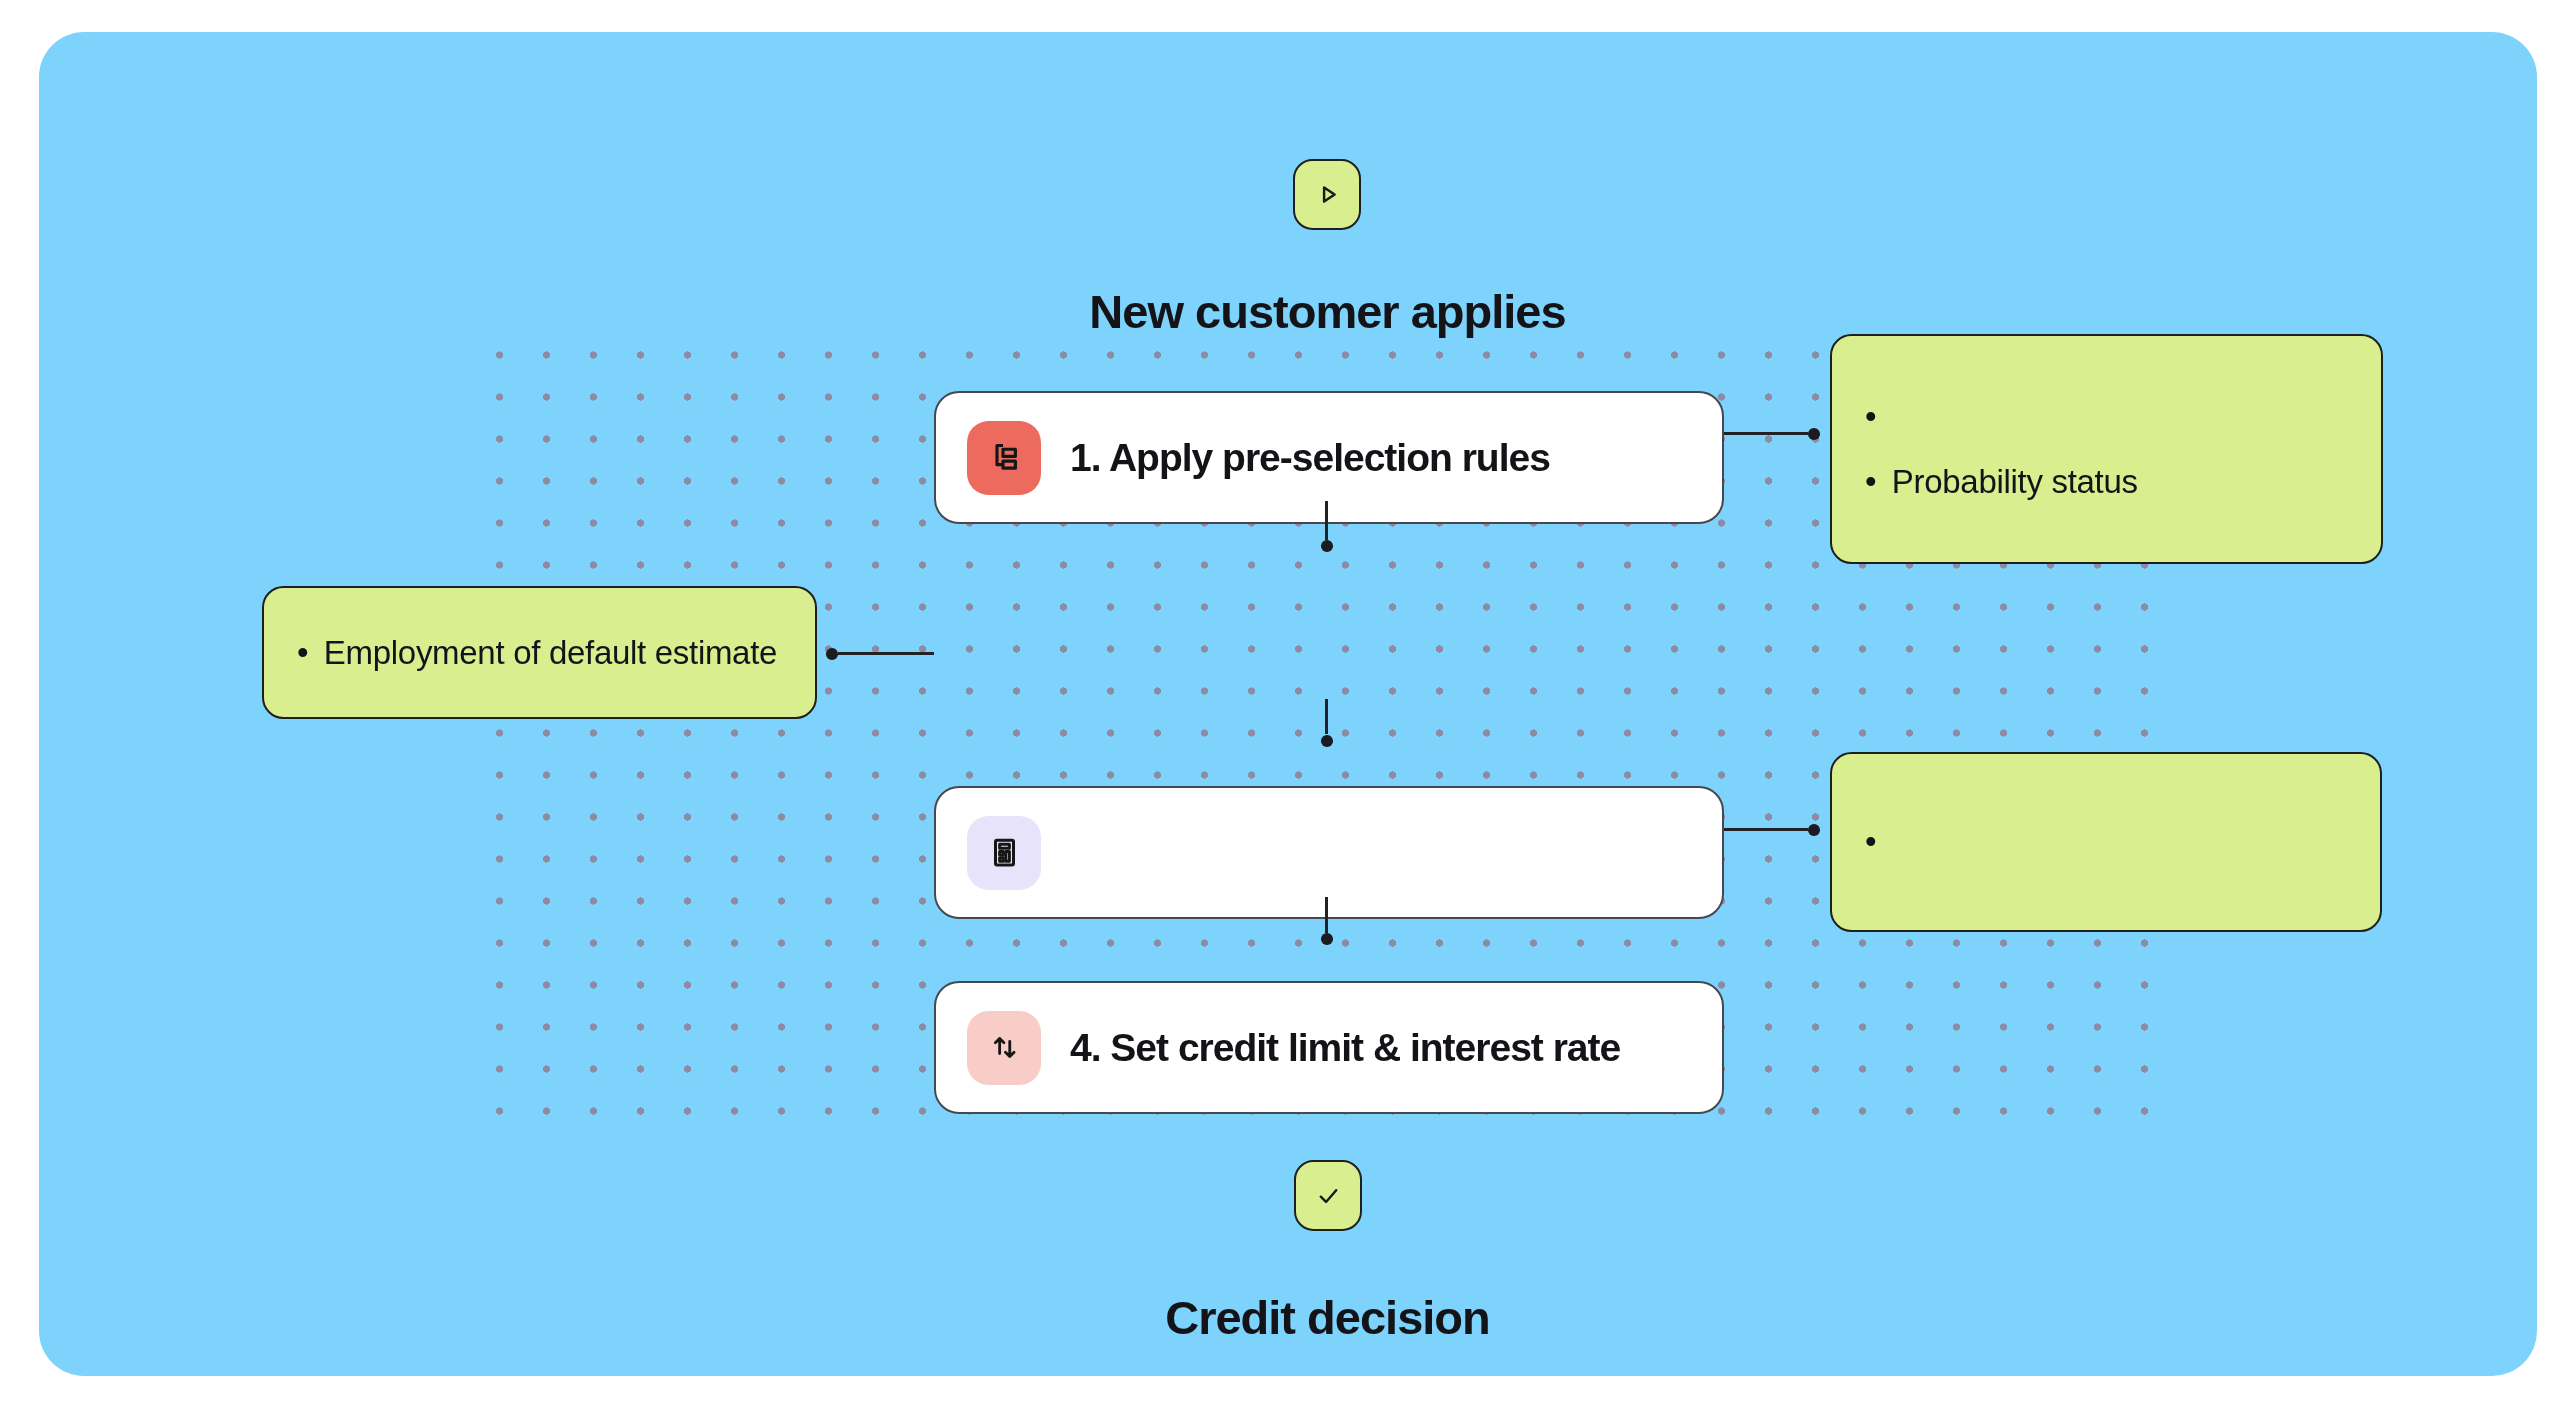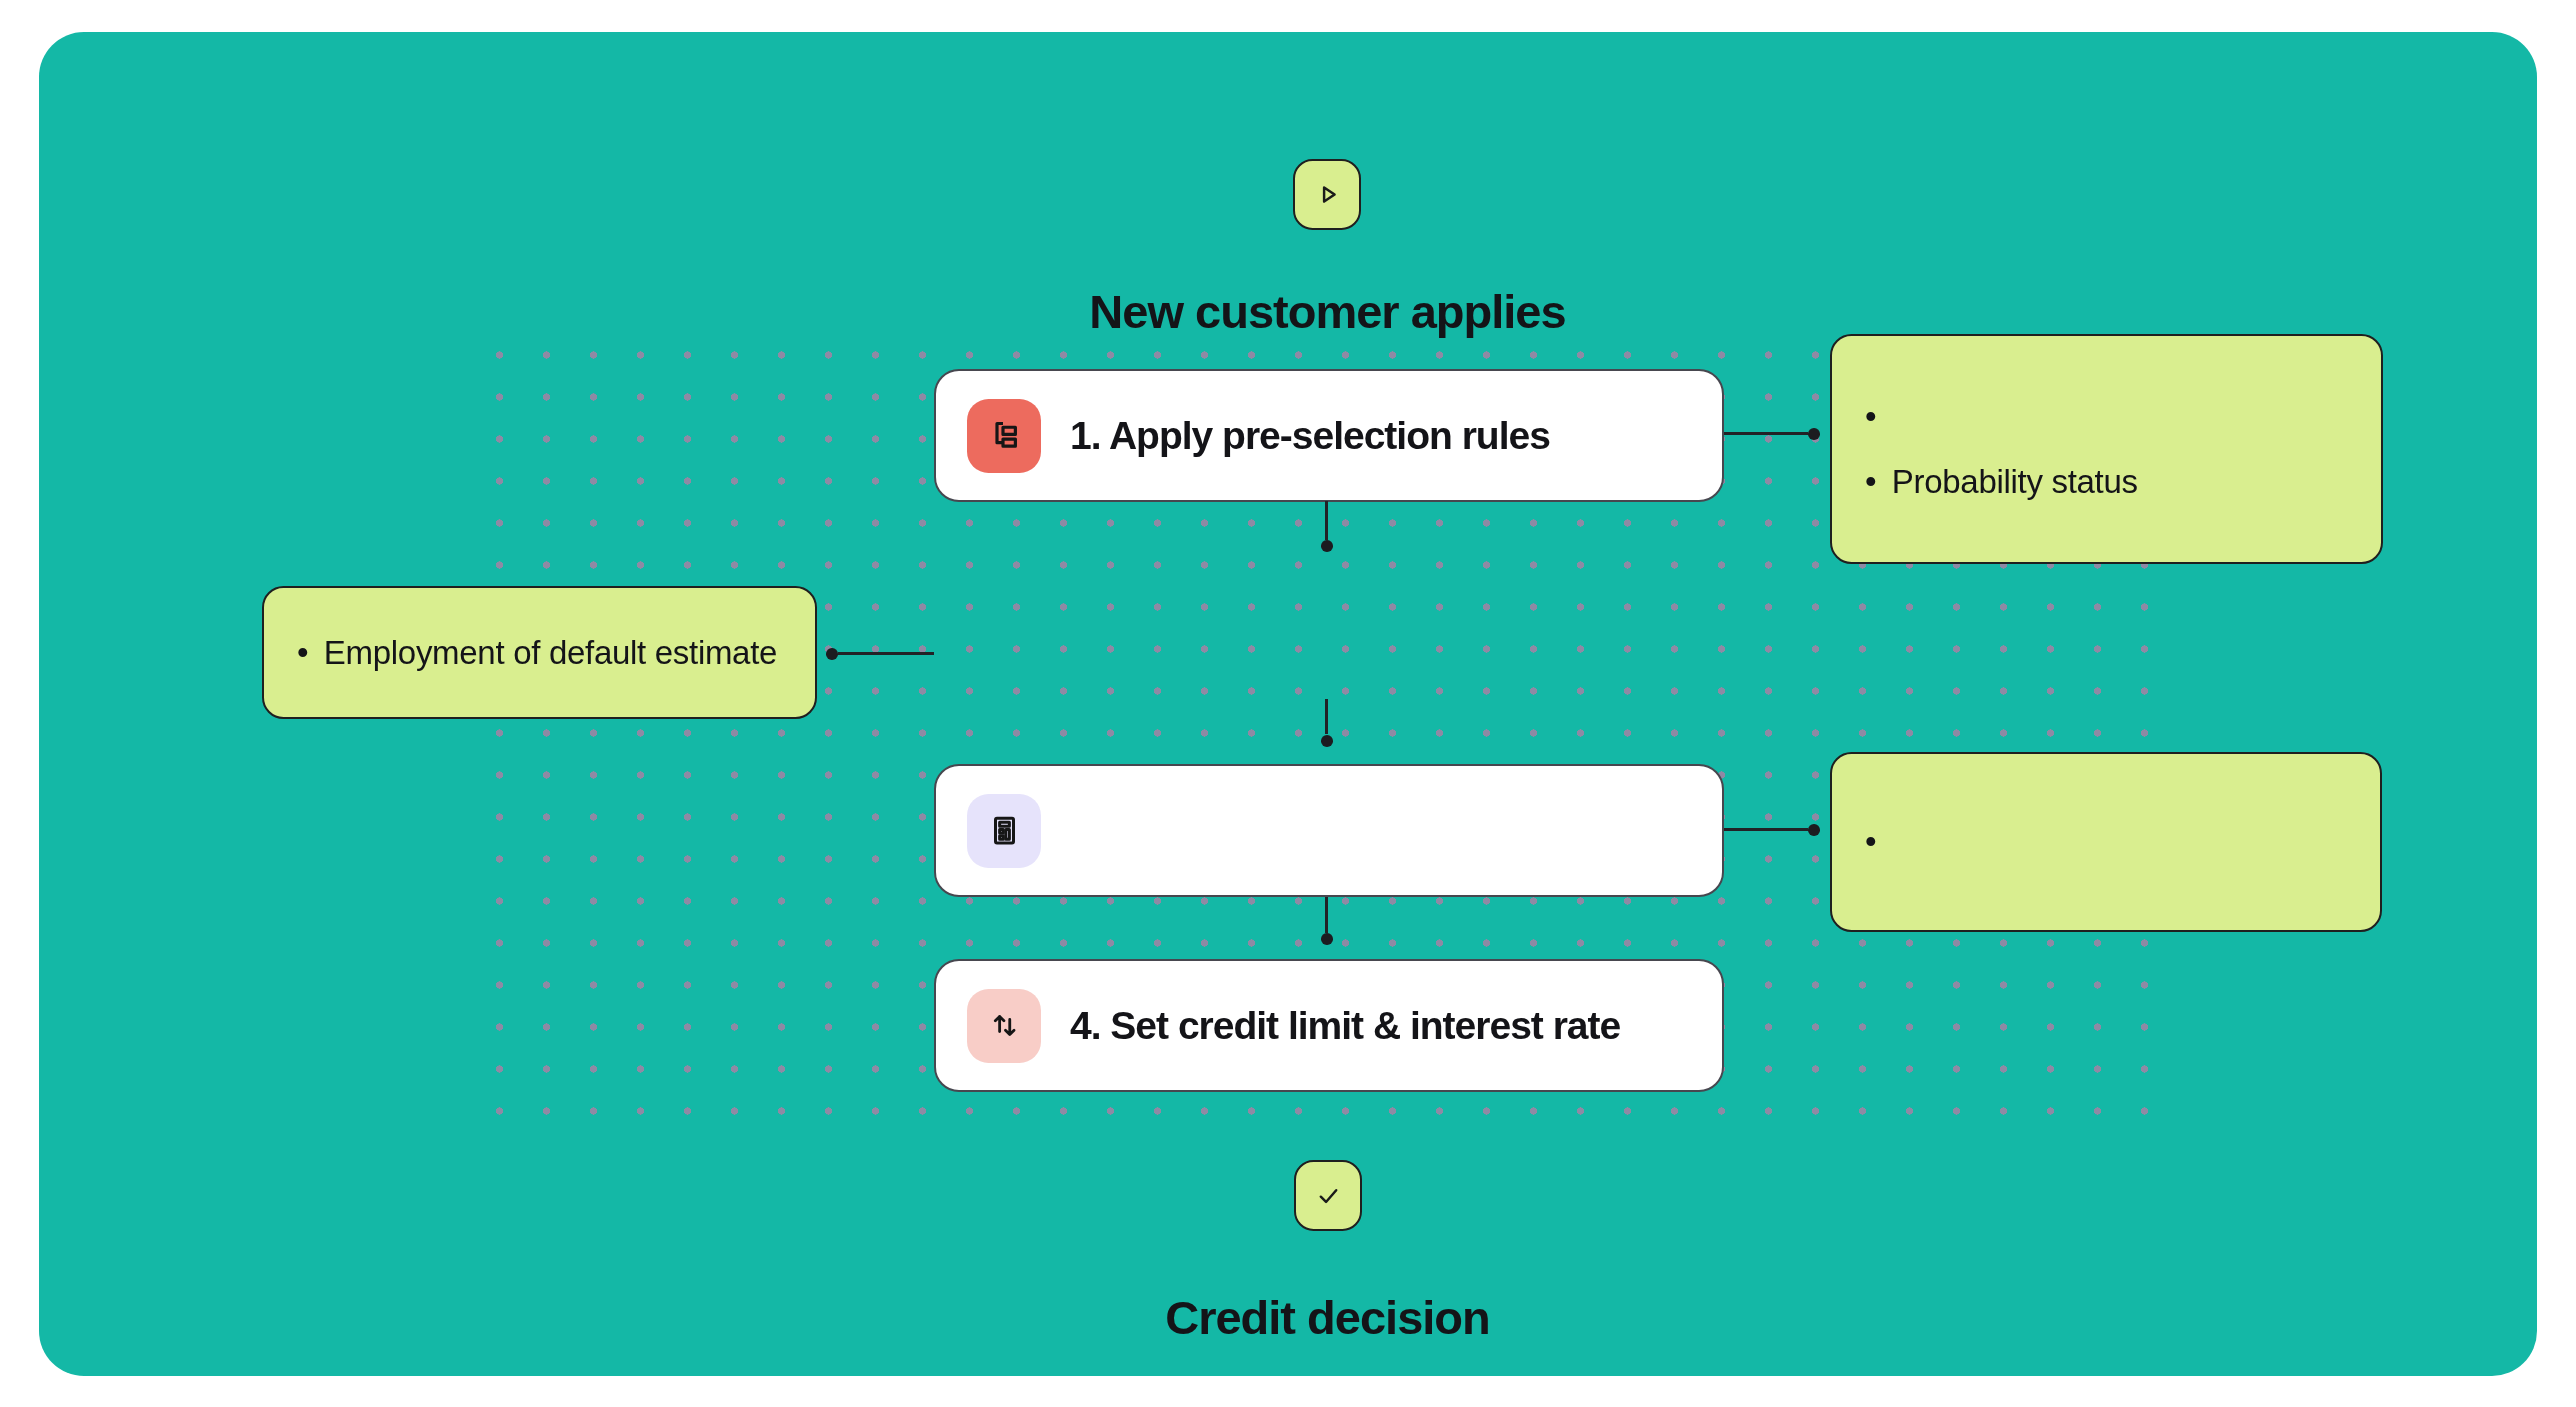--- a/index.html
+++ b/index.html
@@ -18,21 +18,21 @@
   .t-start{left:1254px;top:127px;}
   .t-end{left:1255px;top:1128px;}
   .terminal-label{position:absolute;left:898px;width:781px;text-align:center;
          font-size:47px;font-weight:600;letter-spacing:-1px;line-height:1.2;}
   .l-start{top:252px;}
   .l-end{top:1226px;margin-top:32px;}
 
   
   .step{position:absolute;left:895px;width:790px;height:133px;border-radius:25px;
         background:#ffffff;border:2px solid #47474f;box-sizing:border-box;
-        display:flex;align-items:center;padding-left:31px;gap:29px;}
+        display:flex;align-items:center;padding-left:31px;gap:29px;margin-top:22px;}
   .s1{top:337px;} .s2{top:535px;} .s3{top:732px;} .s4{top:927px;}
   .step-icon{width:74px;height:74px;border-radius:21.5px;flex:none;
         display:flex;align-items:center;justify-content:center;}
   .ic-rules{background:#ed6b5e;} .ic-model{background:#7d7df4;}
   .ic-calc{background:#e6e3fb;} .ic-arrows{background:#f8cdc7;}
   .step-label{font-size:39px;font-weight:700;letter-spacing:-1px;white-space:nowrap;}
 
   
   .note{position:absolute;background:#d9ee8f;border:2px solid #1f1f1f;border-radius:21.5px;
         box-sizing:border-box;display:flex;flex-direction:column;justify-content:center;
@@ -54,21 +54,21 @@
   .h1{left:1685px;top:400px;width:84px;height:2.9px;} .h1d{left:1769px;top:396px;}
   .h2{left:799px;top:620px;width:96px;height:2.9px;}  .h2d{left:787px;top:616px;}
   .h3{left:1685px;top:796px;width:84px;height:2.9px;} .h3d{left:1769px;top:792px;}
 
   svg{display:block;}
 </style>
 </head>
 <body>
 
 <div class="stage">
-  <div class="panel" style="background-color: #14b8a6;">
+  <div class="panel" style="background-color: #7dd3fc;">
     <div class="dot-grid"></div>
 
     <div class="terminal-icon t-start" style="background-color: rgb(217, 238, 143);">
       <span>
         <svg width="37" height="37" viewBox="0 0 24 24" fill="none" stroke="#1a1a1a" stroke-width="1.6" stroke-linejoin="round" stroke-linecap="round">
           <path d="M9.8 7.4 L16.6 12 L9.8 16.6 Z"></path>
         </svg>
       </span>
     </div>
     <div class="terminal-label l-start">New customer applies</div>

